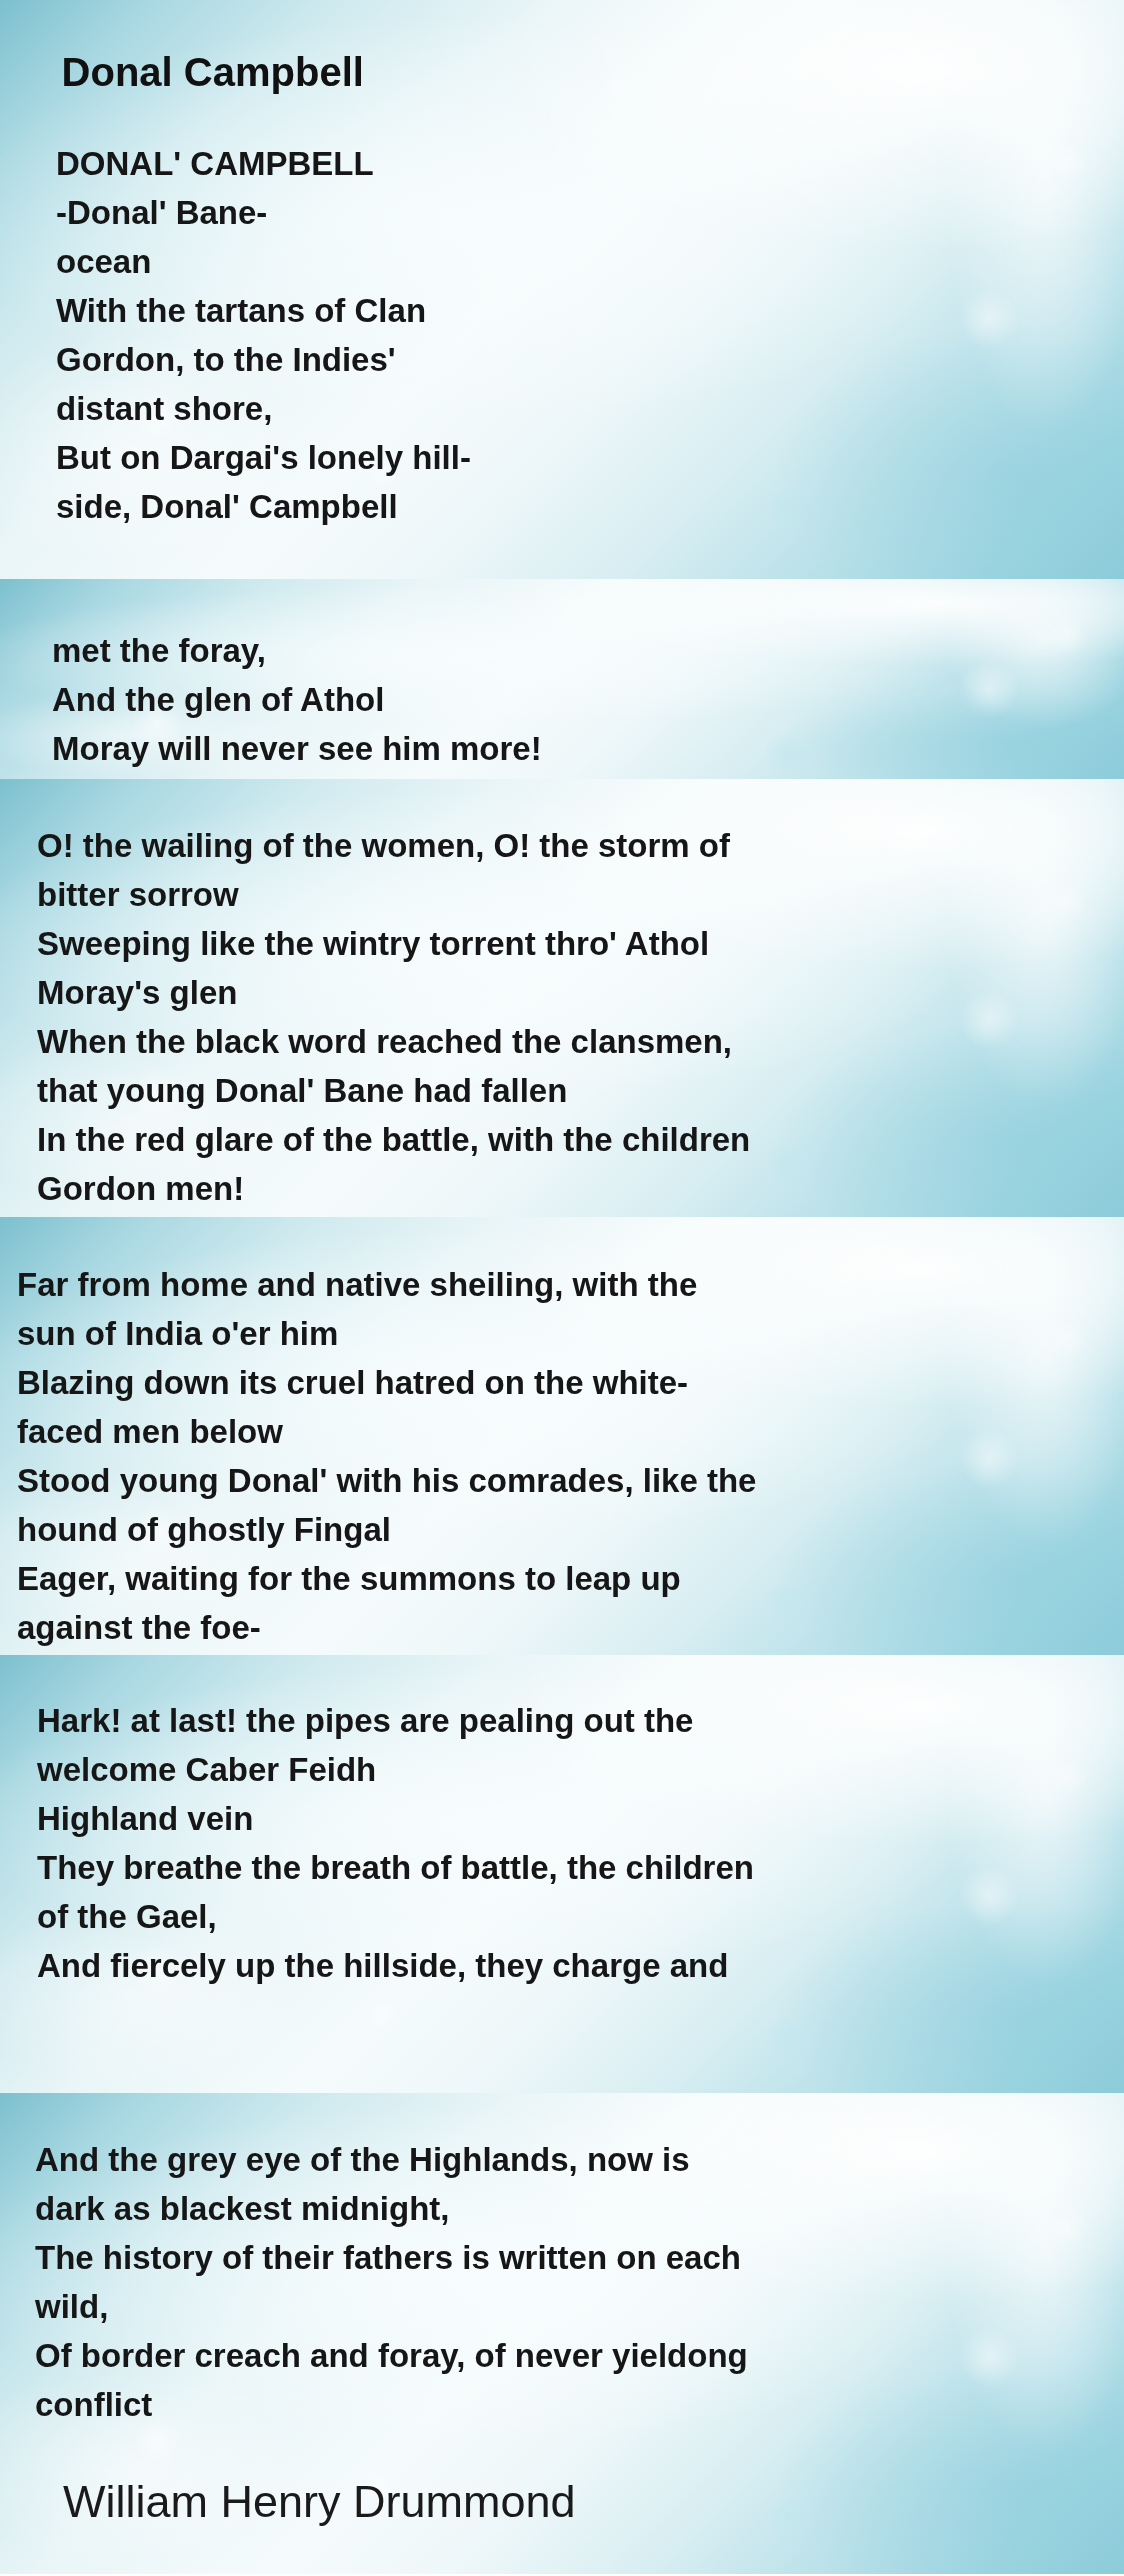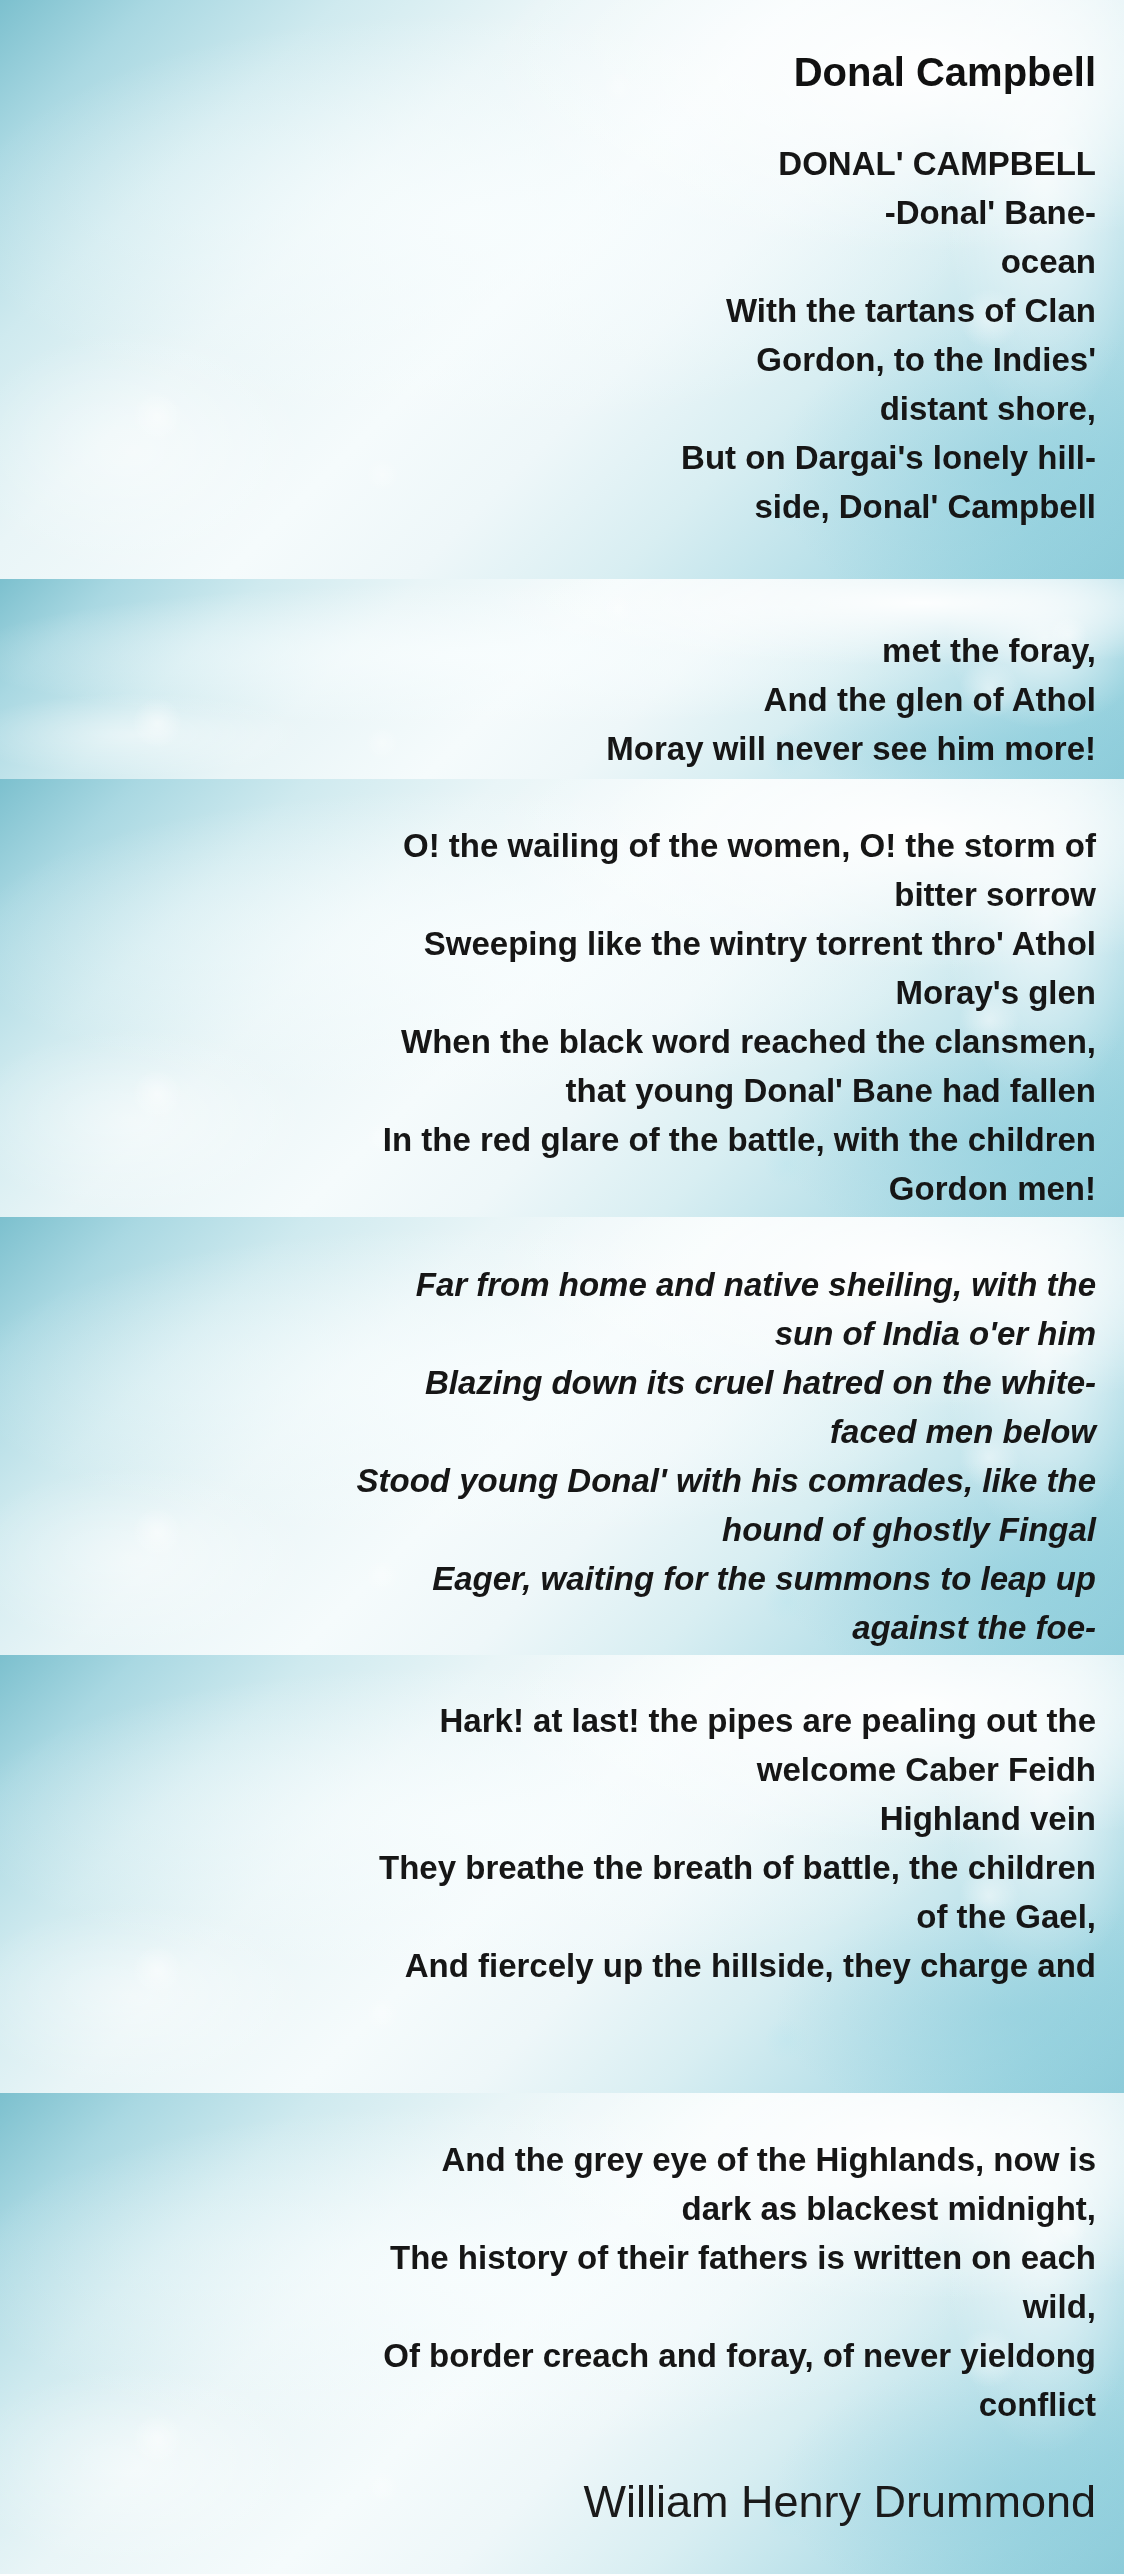--- a/index.html
+++ b/index.html
@@ -21,42 +21,41 @@
     width: 100%;
     box-sizing: border-box;
     background:
       radial-gradient(55% 45% at 82% 12%, rgba(255,255,255,0.95) 0%, rgba(255,255,255,0) 70%),
       radial-gradient(12% 60% at 93% 30%, rgba(255,255,255,0.70) 0%, rgba(255,255,255,0) 75%),
       radial-gradient(70% 55% at 42% 38%, rgba(248,253,254,0.85) 0%, rgba(248,253,254,0) 65%),
       radial-gradient(22% 30% at 12% 78%, rgba(255,255,255,0.50) 0%, rgba(255,255,255,0) 70%),
       radial-gradient(28% 35% at 90% 82%, rgba(140,205,220,0.45) 0%, rgba(140,205,220,0) 75%),
       linear-gradient(135deg, #7cc0ce 0%, #a9d8e2 9%, #cfeaef 20%, #e9f5f7 32%, #f5fbfc 47%,
                       #eef7f9 58%, #d8eef2 70%, #b8e0e9 82%, #9cd4e0 92%, #8ccbd9 100%);
-    text-align: right;
   }
   
   .band::before {
     content: "";
     position: absolute;
     inset: 0;
     pointer-events: none;
     background:
       radial-gradient(circle 36px at 14% 72%, rgba(255,255,255,0.50), rgba(255,255,255,0) 70%),
       radial-gradient(circle 24px at 34% 82%, rgba(255,255,255,0.35), rgba(255,255,255,0) 70%),
       radial-gradient(circle 43px at 88% 55%, rgba(255,255,255,0.45), rgba(255,255,255,0) 70%),
       radial-gradient(circle 28px at 95% 28%, rgba(255,255,255,0.40), rgba(255,255,255,0) 70%),
       radial-gradient(circle 32px at 70% 88%, rgba(190,230,238,0.50), rgba(190,230,238,0) 70%),
       radial-gradient(circle 22.5px at 55% 15%, rgba(255,255,255,0.30), rgba(255,255,255,0) 70%);
   }
   .band > * { position: relative; }
 
   .band-1 { height: 579px; padding: 44px 28px 0 56px; }
   .band-2 { height: 200px; padding: 47px 28px 0 52px; }
   .band-3 { height: 438px; padding: 42px 28px 0 37px; }
-  .band-4 { height: 438px; padding: 43px 28px 0 41px; font-style: italic; }
+  .band-4 { height: 438px; padding: 43px 28px 0 17px; }
   .band-5 { height: 438px; padding: 41px 28px 0 37px; }
   .band-6 { height: 481px; padding: 42px 28px 0 35px; }
 
   .poem-title {
     margin: 0 0 39px 5.6px;
     font-size: 40px;
     line-height: 56px;
     font-weight: bold;
     color: #111111;
     white-space: nowrap;

